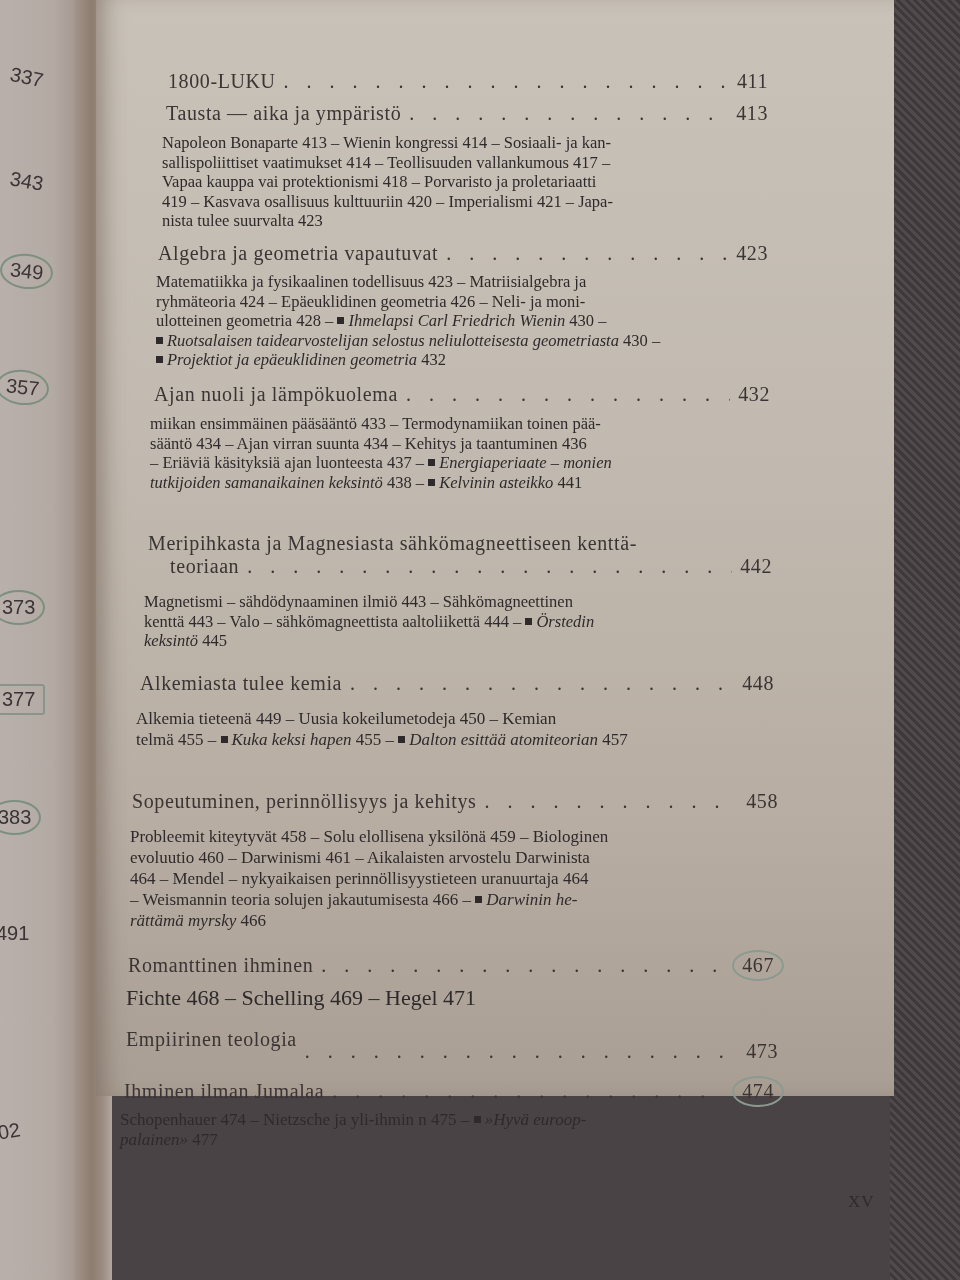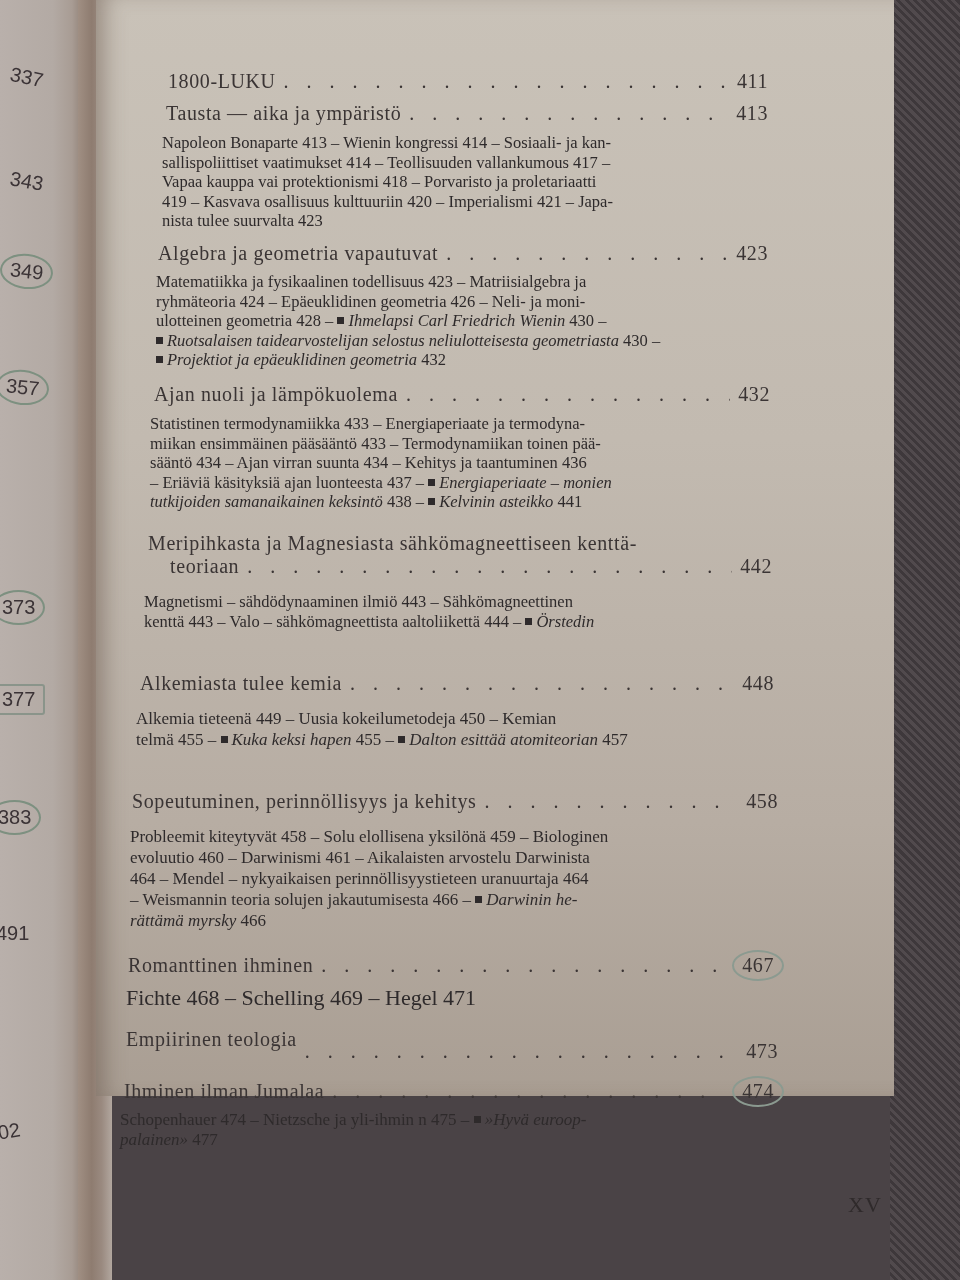--- a/index.html
+++ b/index.html
@@ -54,21 +54,21 @@
   .entry-title.two-line { display: block; }
   .entry-title.two-line .row2 { display: flex; align-items: center; padding-left: 22px; }
 
   .entry-body {
     position: absolute; font-size: 16.5px; line-height: 19.5px; color: #2e2a2b;
     text-align: justify;
   }
   .entry-body i { font-style: italic; }
   .bullet { display: inline-block; width: 7px; height: 7px; background: #2e2a2b; margin-right: 4px; vertical-align: 2px; }
   .circle-mark { border: 2px solid #8b9a90; border-radius: 50%; padding: 2px 8px; }
-  .folio { position: absolute; left: 752px; top: 1192px; font-size: 22px; letter-spacing: 1px; color: #2f2a2b; }
+  .folio { position: absolute; left: 752px; top: 1192px; font-size: 17px; letter-spacing: 1px; color: #2f2a2b; }
 </style>
 </head>
 <body>
 
 <div class="fabric"></div>
 <div class="left-page">
   <span class="margin-num" style="left:10px;top:66px;transform:rotate(12deg)">337</span>
   <span class="margin-num" style="left:10px;top:170px;transform:rotate(10deg)">343</span>
   <span class="margin-num circled" style="left:0px;top:254px;transform:rotate(6deg)">349</span>
   <span class="margin-num circled" style="left:-4px;top:370px;transform:rotate(6deg)">357</span>
@@ -114,38 +114,38 @@
       <div><span class="bullet"></span><i>Ruotsalaisen taidearvostelijan selostus neliulotteisesta geometriasta</i><span> 430 –</span></div>
       <div><span class="bullet"></span><i>Projektiot ja epäeuklidinen geometria</i><span> 432</span></div>
     </div>
 
     <div class="entry-title" style="left:58px;top:383px;width:616px">
       <span class="label">Ajan nuoli ja lämpökuolema</span>
       <span class="dots">.................................</span>
       <span class="page-ref">432</span>
     </div>
     <div class="entry-body" style="left:54px;top:414px;width:566px">
-      <div>Statistinen termodynamiikka 433 – Energiaperiaate ja termodyna-</div>
       <div>miikan ensimmäinen pääsääntö 433 – Termodynamiikan toinen pää-</div>
       <div>sääntö 434 – Ajan virran suunta 434 – Kehitys ja taantuminen 436</div>
       <div><span>– Eriäviä käsityksiä ajan luonteesta 437 – </span><span class="bullet"></span><i>Energiaperiaate – monien</i></div>
       <div><i>tutkijoiden samanaikainen keksintö</i><span> 438 – </span><span class="bullet"></span><i>Kelvinin asteikko</i><span> 441</span></div>
     </div>
 
     <div class="entry-title two-line" style="left:52px;top:532px;width:624px">
       <div class="label">Meripihkasta ja Magnesiasta sähkömagneettiseen kenttä-</div>
       <div class="row2">
         <span class="label">teoriaan</span>
         <span class="dots">.................................</span>
         <span class="page-ref">442</span>
       </div>
     </div>
     <div class="entry-body" style="left:48px;top:592px;width:572px">
       <div>Magnetismi – sähdödynaaminen ilmiö 443 – Sähkömagneettinen</div>
       <div><span>kenttä 443 – Valo – sähkömagneettista aaltoliikettä 444 – </span><span class="bullet"></span><i>Örstedin</i></div>
+      <div><i>keksintö</i><span> 445</span></div>
     </div>
 
     <div class="entry-title" style="left:44px;top:672px;width:634px">
       <span class="label">Alkemiasta tulee kemia</span>
       <span class="dots">.................................</span>
       <span class="page-ref">448</span>
     </div>
     <div class="entry-body" style="left:40px;top:708px;width:580px;font-size:17px;line-height:21px">
       <div>Alkemia tieteenä 449 – Uusia kokeilumetodeja 450 – Kemian</div>
       <div><span>telmä 455 – </span><span class="bullet"></span><i>Kuka keksi hapen</i><span> 455 – </span><span class="bullet"></span><i>Dalton esittää atomiteorian</i><span> 457</span></div>

